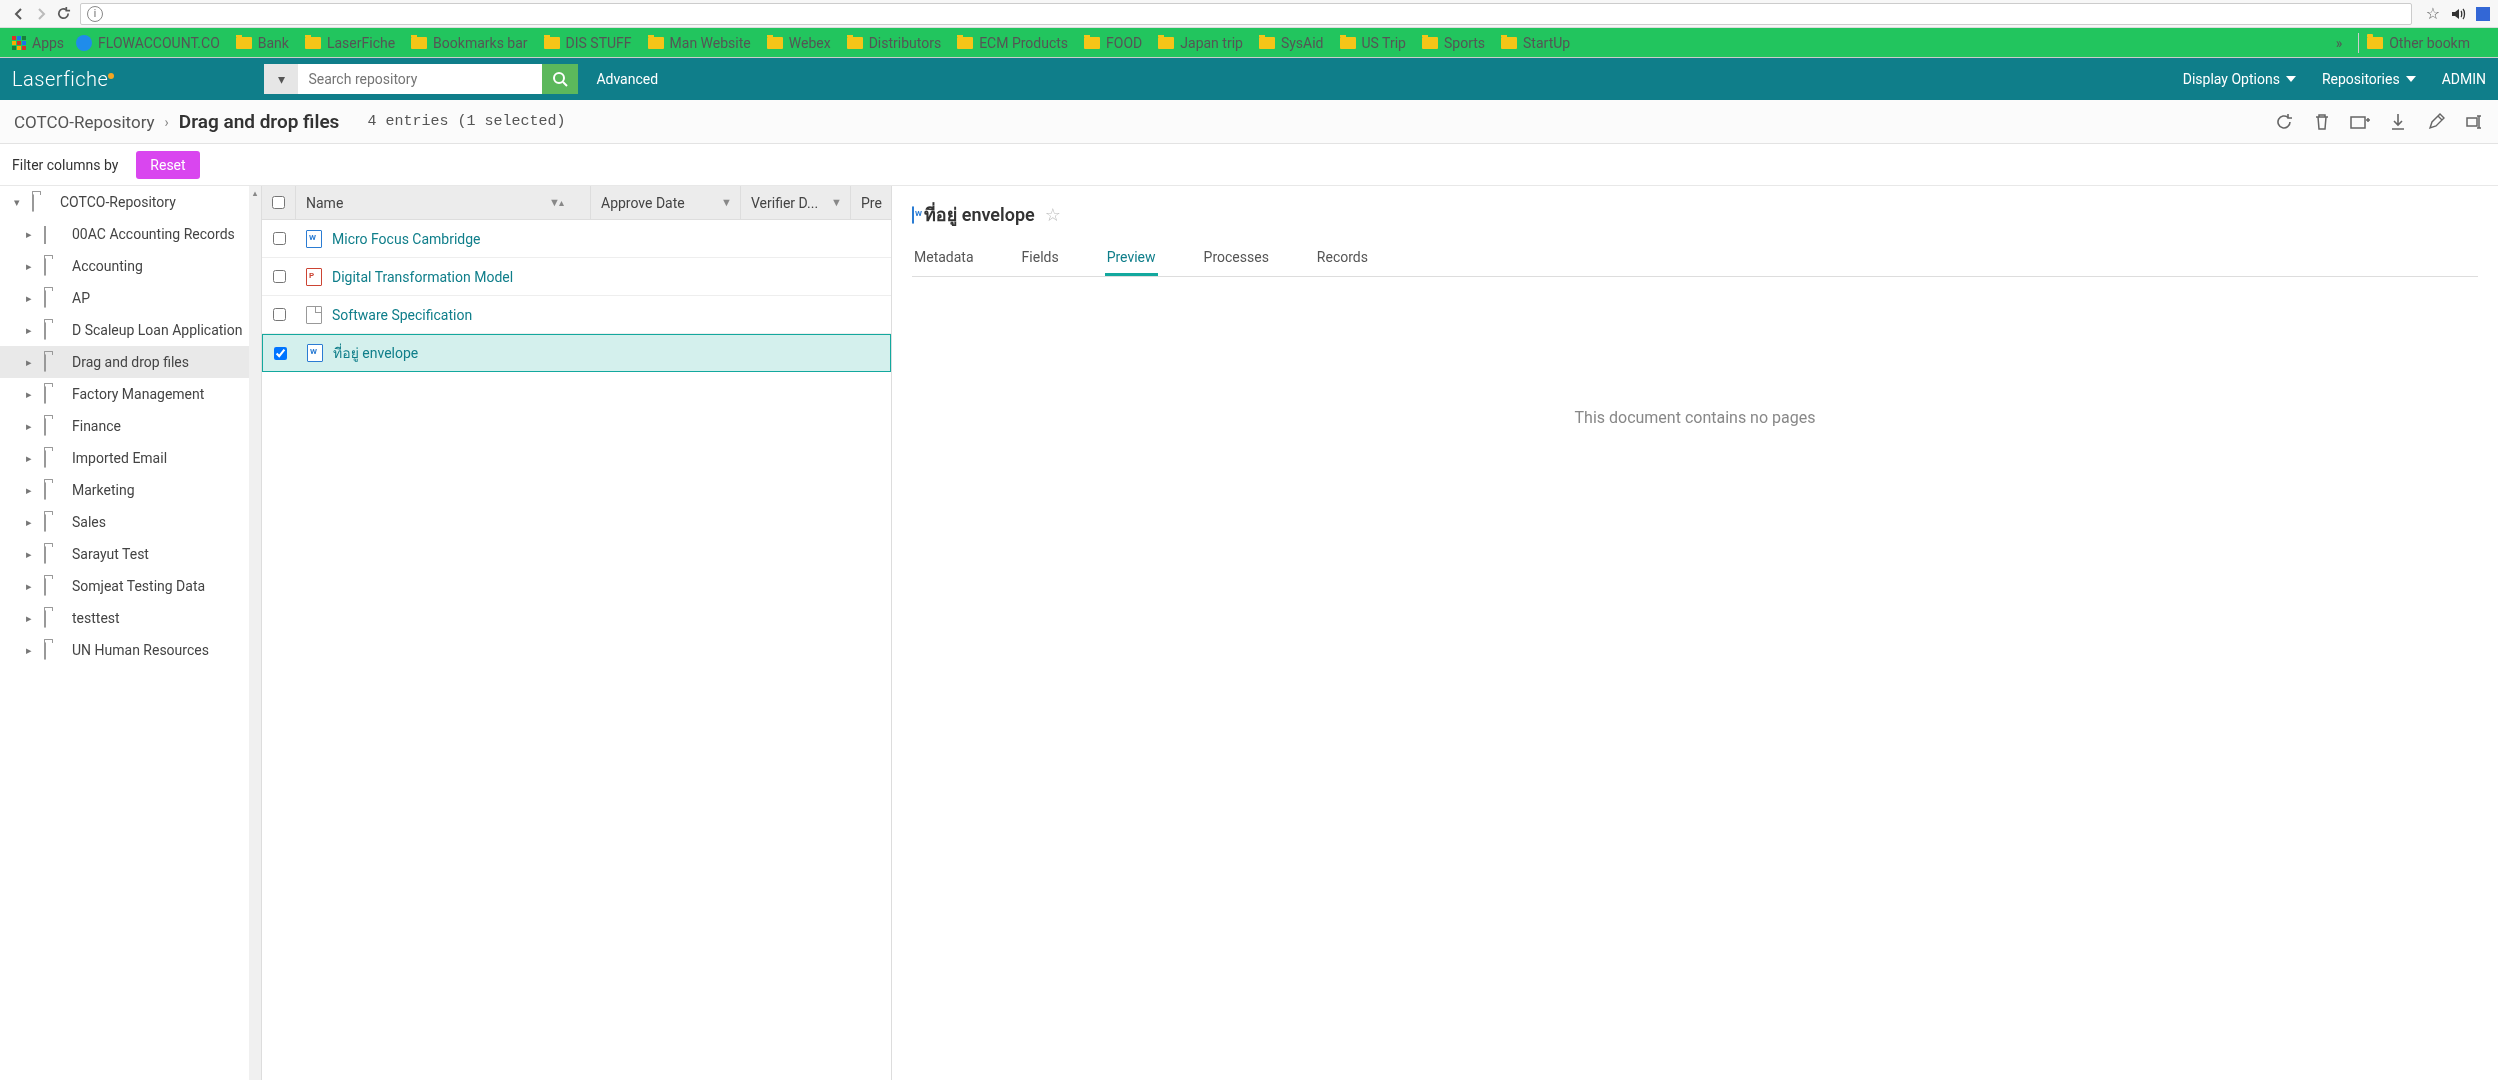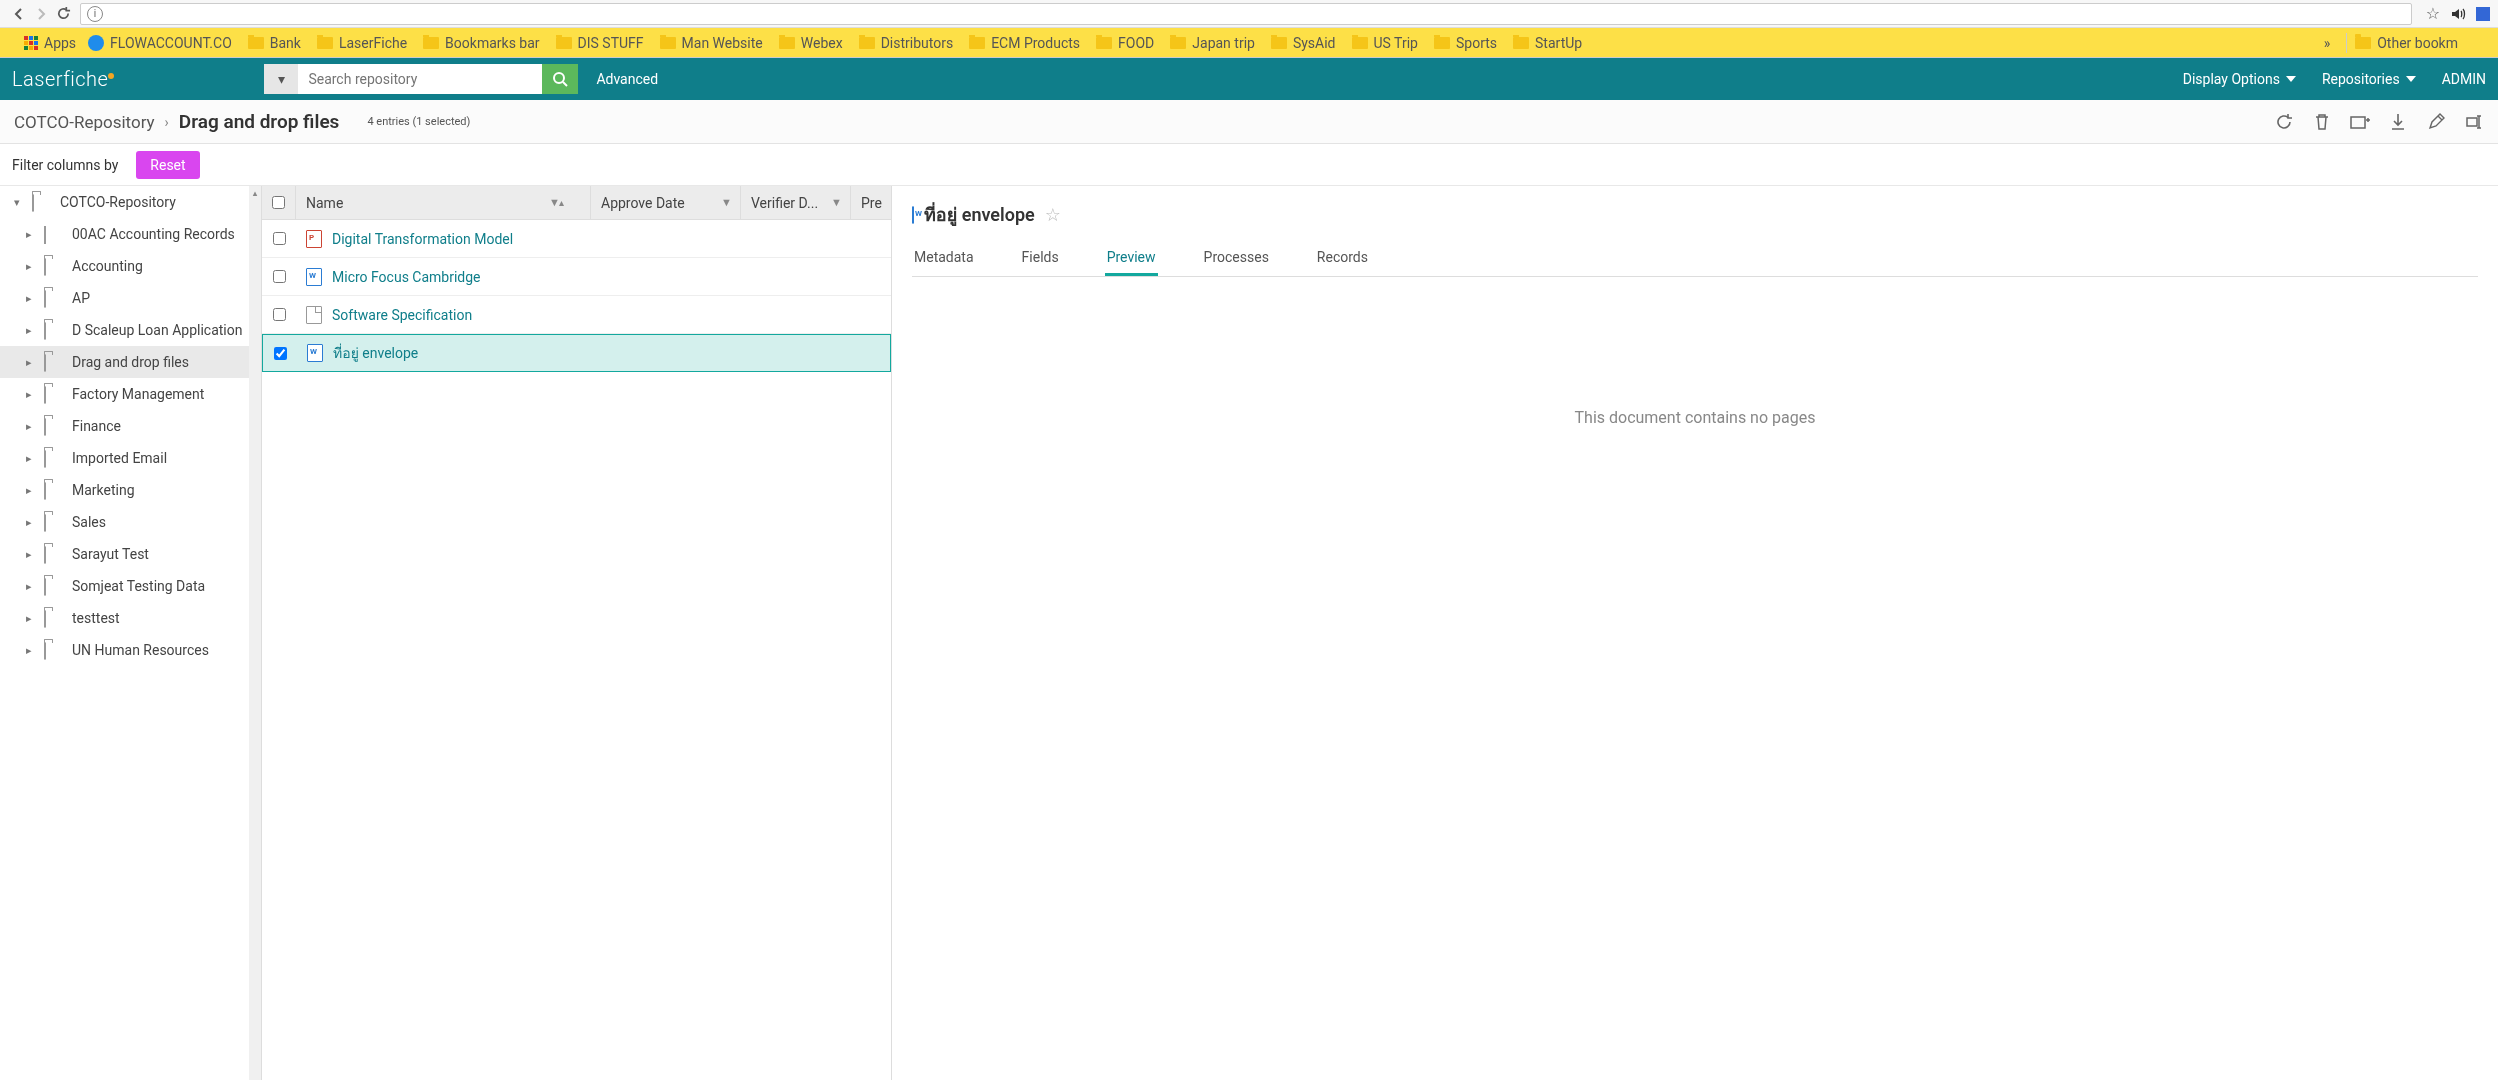--- a/index.html
+++ b/index.html
@@ -9,21 +9,21 @@
 .browser-bar { height: 28px; display: flex; align-items: center; padding: 0 8px; border-bottom: 1px solid #ddd; background: #f7f7f7; }
 .browser-bar .nav-btn { width: 22px; height: 22px; display: flex; align-items: center; justify-content: center; color: #5a5a5a; cursor: pointer; }
 .browser-bar .nav-btn.disabled { color: #bbb; }
 .url-box { flex: 1; height: 22px; border: 1px solid #ccc; border-radius: 2px; margin: 0 6px; display: flex; align-items: center; padding: 0 6px; background: #fff; }
 .url-box .info-icon { width: 16px; height: 16px; border: 1px solid #888; border-radius: 50%; display: flex; align-items: center; justify-content: center; font-size: 10px; color: #666; margin-right: 6px; }
 .url-box input { border: none; flex: 1; font-size: 13px; color: #333; outline: none; }
 .browser-right { display: flex; align-items: center; gap: 10px; padding-left: 8px; }
 .browser-right .ico { color: #5a5a5a; font-size: 16px; }
 .square-icon { width: 14px; height: 14px; background: #3367d6; }
 
-.bookmarks-bar { height: 30px; display: flex; align-items: center; padding: 0 24px; border-bottom: 1px solid #ccc; background: #fde047; overflow: hidden; }
+.bookmarks-bar { height: 30px; display: flex; align-items: center; padding: 0 12px; border-bottom: 1px solid #ccc; background: #22c55e; overflow: hidden; }
 .apps-btn { display: flex; align-items: center; gap: 6px; color: #555; margin-right: 12px; cursor: pointer; }
 .apps-grid { width: 14px; height: 14px; display: grid; grid-template-columns: repeat(3,1fr); grid-template-rows: repeat(3,1fr); gap: 1px; }
 .apps-grid span:nth-child(1){background:#d93025}.apps-grid span:nth-child(2){background:#1a73e8}.apps-grid span:nth-child(3){background:#188038}
 .apps-grid span:nth-child(4){background:#f9ab00}.apps-grid span:nth-child(5){background:#d93025}.apps-grid span:nth-child(6){background:#1a73e8}
 .apps-grid span:nth-child(7){background:#188038}.apps-grid span:nth-child(8){background:#f9ab00}.apps-grid span:nth-child(9){background:#d93025}
 .bm-item { display: flex; align-items: center; gap: 6px; color: #555; margin-right: 16px; cursor: pointer; white-space: nowrap; }
 .bm-folder { width: 16px; height: 12px; background: #f5c518; border-radius: 1px; position: relative; }
 .bm-folder::before { content: ''; position: absolute; top: -3px; left: 0; width: 6px; height: 3px; background: #f5c518; border-radius: 1px 1px 0 0; }
 .bm-circle { width: 16px; height: 16px; border-radius: 50%; background: #1f8ceb; }
 .bm-more { margin-left: auto; color: #555; padding: 0 8px; }
@@ -40,21 +40,21 @@
 .advanced { margin-left: 18px; color: #fff; cursor: pointer; }
 .header-right { margin-left: auto; display: flex; align-items: center; gap: 26px; }
 .hdr-item { display: flex; align-items: center; gap: 6px; cursor: pointer; }
 .caret-down { width: 0; height: 0; border-left: 5px solid transparent; border-right: 5px solid transparent; border-top: 6px solid #fff; }
 
 
 .crumb-row { height: 44px; border-bottom: 1px solid #e3e3e3; display: flex; align-items: center; padding: 0 14px; background: #fbfbfb; }
 .crumb-link { color: #555; font-size: 17px; }
 .crumb-sep { margin: 0 10px; color: #888; }
 .crumb-current { font-size: 19px; font-weight: 600; color: #333; }
-.entries-info { margin-left: 28px; color: #555; font-size: 11px; }
+.entries-info { margin-left: 28px; color: #555; font-size: 15px; font-family: Liberation Mono, monospace; }
 .toolbar-icons { margin-left: auto; display: flex; gap: 18px; }
 .tool-ico { width: 20px; height: 20px; color: #666; cursor: pointer; display: flex; align-items: center; justify-content: center; }
 
 
 .filter-row { height: 42px; display: flex; align-items: center; padding: 0 12px; border-bottom: 1px solid #e8e8e8; }
 .filter-label { color: #333; }
 .reset-btn { margin-left: 18px; background: #d946ef; color: #fff; padding: 6px 14px; border-radius: 3px; cursor: pointer; border:none; font-size:14px; }
 
 
 .main { display: flex; height: calc(100vh - 186px); }
@@ -409,31 +409,31 @@
       <div class="fl-col pre">
         <span>Pre</span>
       </div>
     </div>
     <div id="file-rows">
         <div class="fl-row">
     <div class="fl-cell check">
             <input type="checkbox" style="">
           </div>
     <div class="fl-cell name">
-      <span class="file-ico pdf"></span>
-      <a href="#">Digital Transformation Model</a>
+      <span class="file-ico word"></span>
+      <a href="#">Micro Focus Cambridge</a>
     </div>
         </div>
         <div class="fl-row">
     <div class="fl-cell check">
             <input type="checkbox" style="">
           </div>
     <div class="fl-cell name">
-      <span class="file-ico word"></span>
-      <a href="#">Micro Focus Cambridge</a>
+      <span class="file-ico pdf"></span>
+      <a href="#">Digital Transformation Model</a>
     </div>
         </div>
         <div class="fl-row">
     <div class="fl-cell check">
             <input type="checkbox" style="">
           </div>
     <div class="fl-cell name">
       <span class="file-ico plain"></span>
       <a href="#">Software Specification</a>
     </div>

